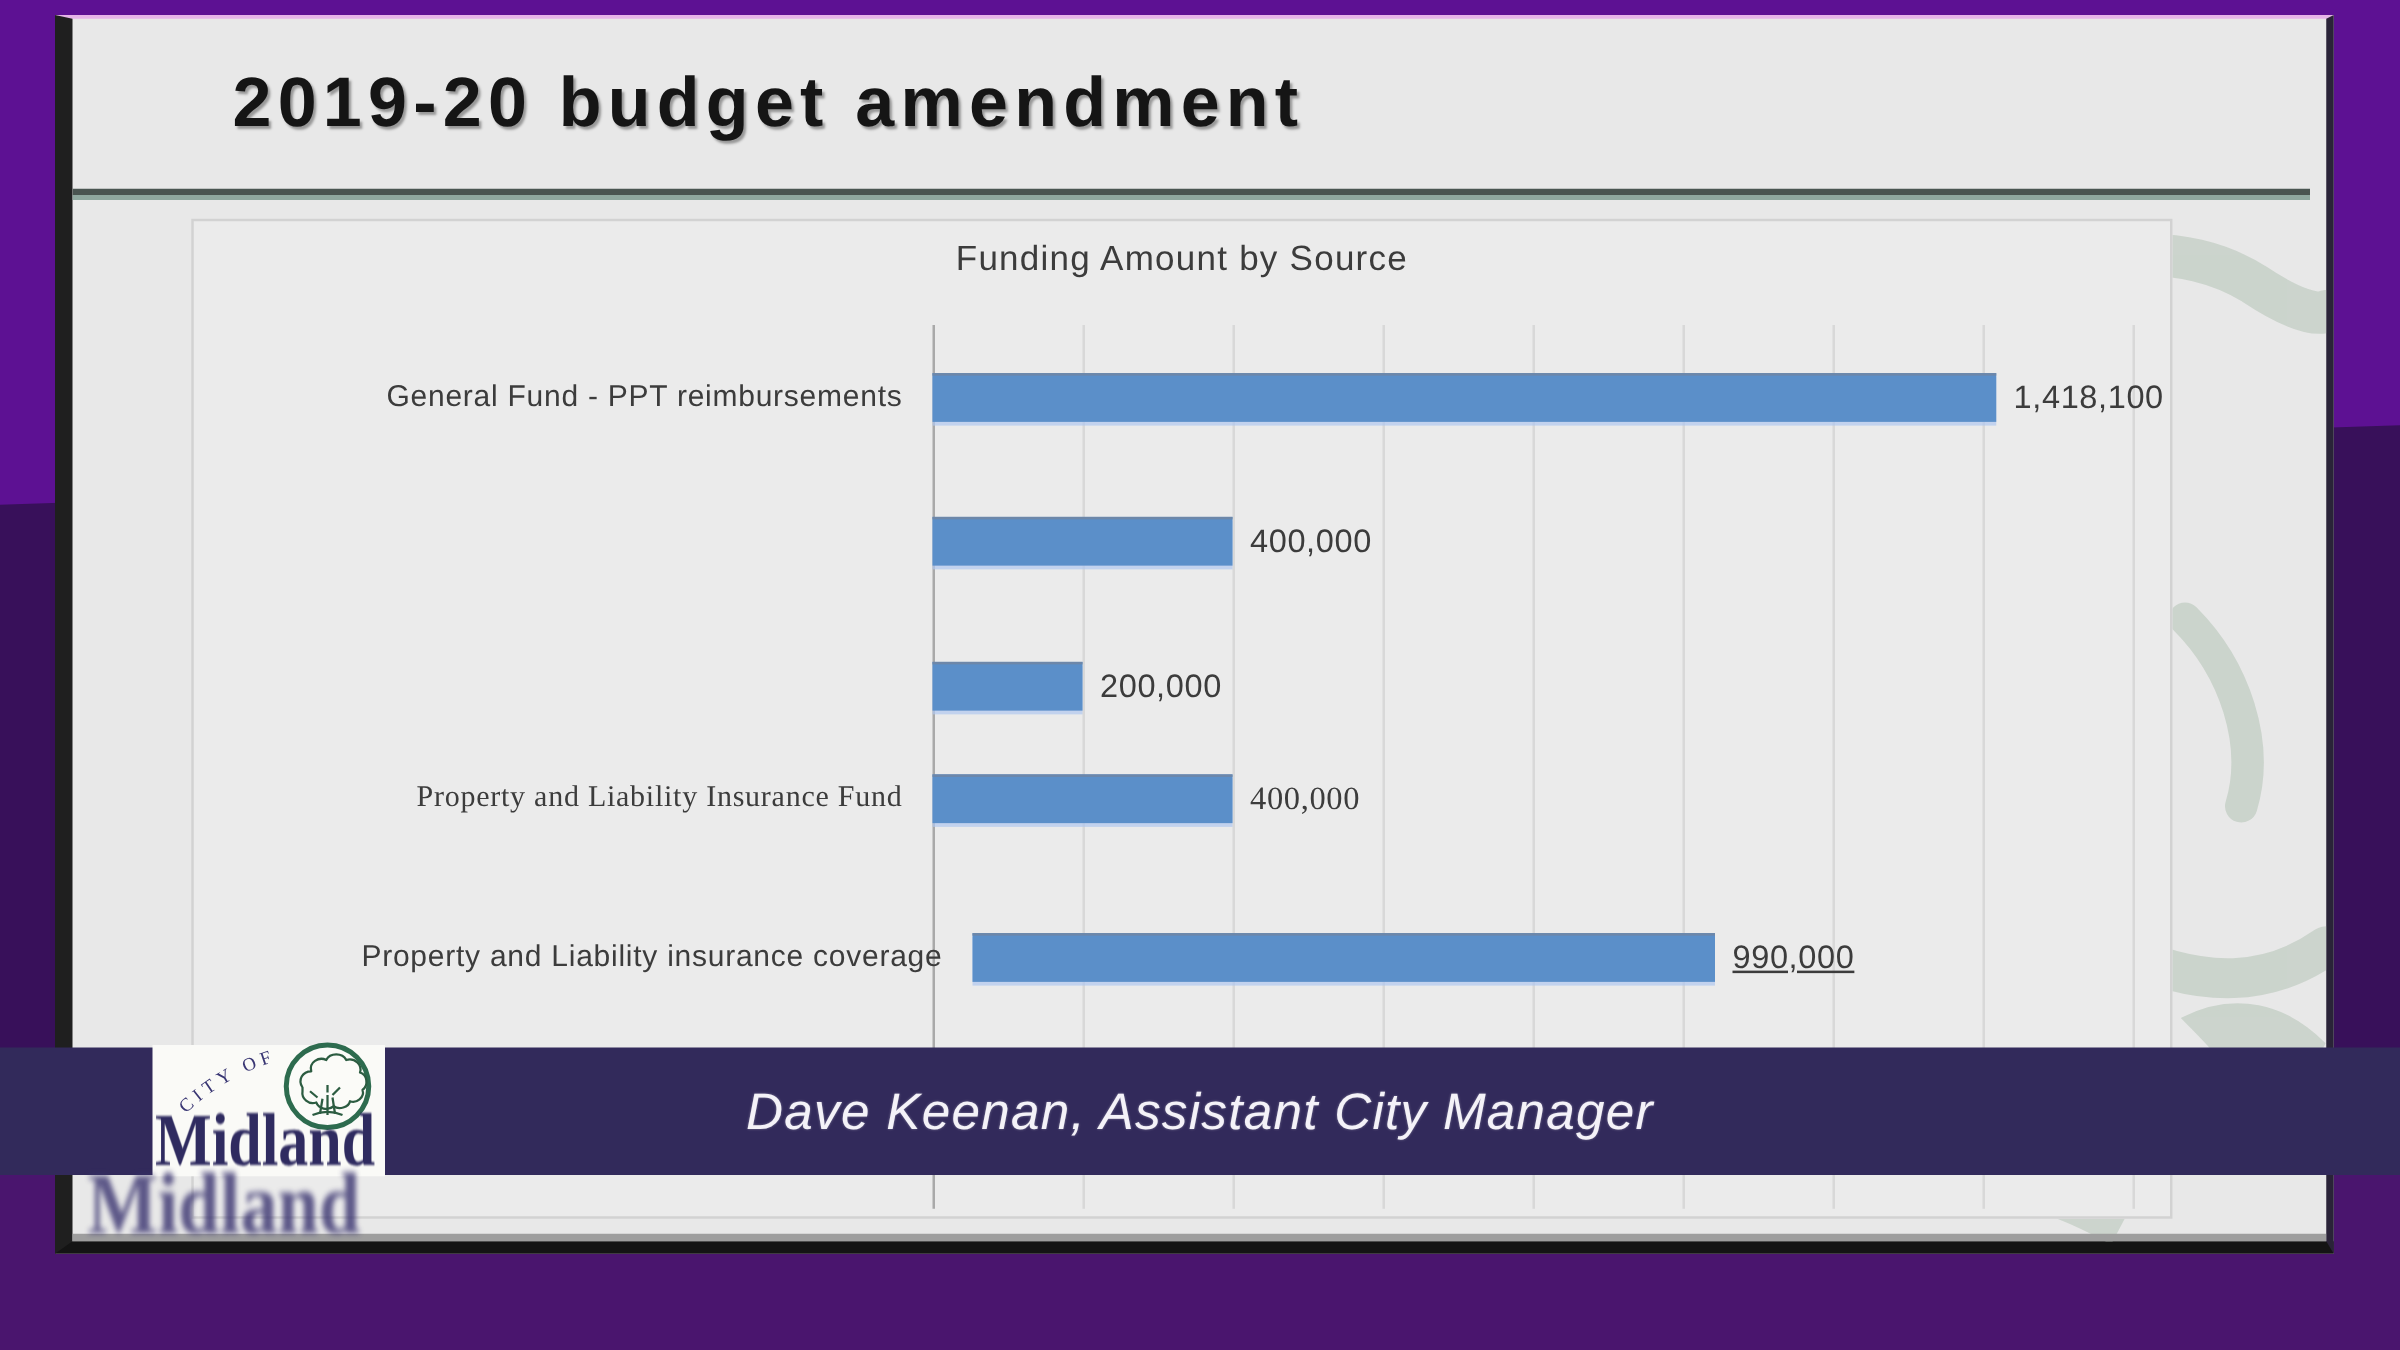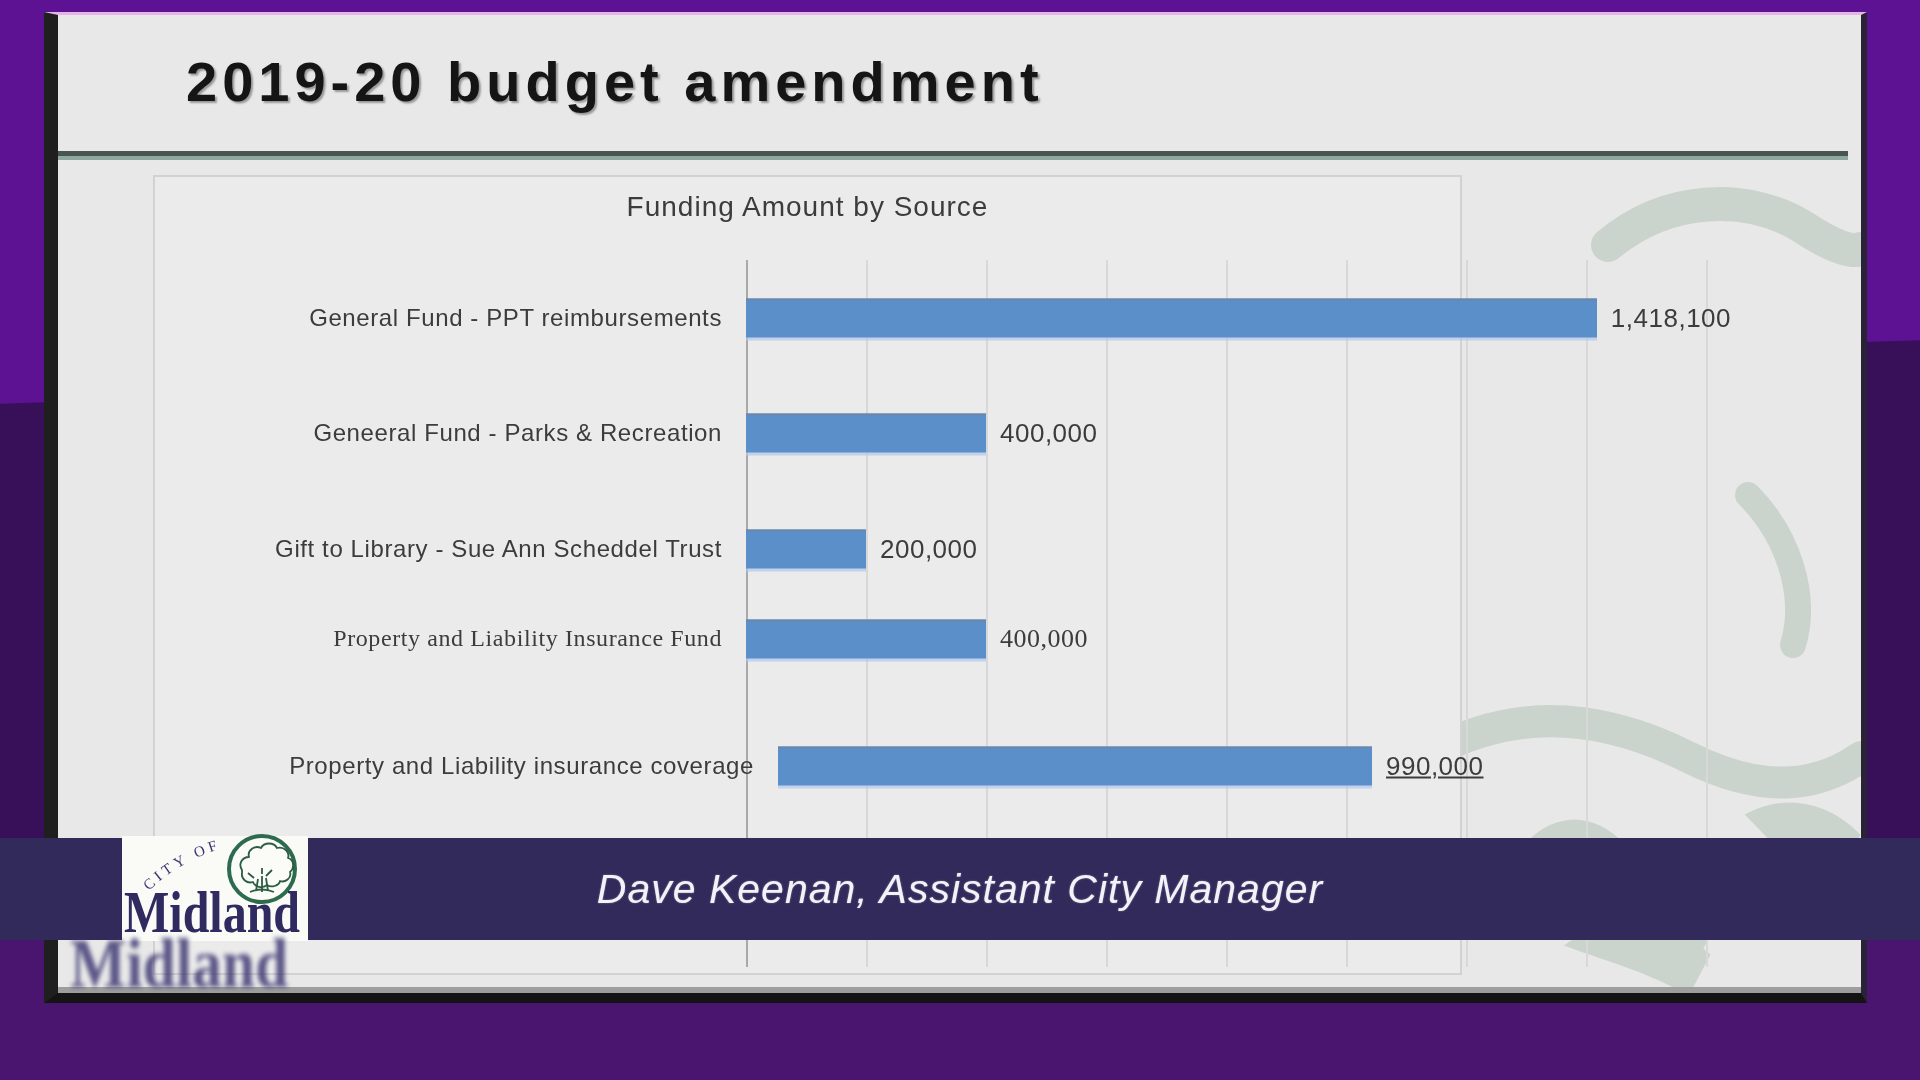--- a/index.html
+++ b/index.html
@@ -45,21 +45,21 @@
     position:absolute; left:0; top:136px; width:1790px; height:10px;
   }
   .divider .d1 { height:5px; background:#4a5551; }
   .divider .d2 { height:4px; background:#8fa89f; }
 
   
   .watermark { position:absolute; left:990px; top:140px; width:813px; height:840px; opacity:0.85; }
 
   
   .chart-box {
-    position:absolute; left:95px; top:160px; width:1309px; height:800px;
+    position:absolute; left:95px; top:160px; width:1585px; height:800px;
     background:#ebebeb;
     border:2px solid #d2d2d2;
   }
   .chart-title {
     position:absolute; left:0; top:14px; width:100%;
     text-align:center; font-size:28px; letter-spacing:1px; color:#3c3c3c;
   }
   .plot-area { position:absolute; left:0; top:0; width:100%; height:100%; }
   .gridline { position:absolute; top:83px; width:2px; height:707px; background:#d8d8d8; }
   .gridline.axis { background:#a9a9a9; }
@@ -154,26 +154,24 @@
           <div class="gridline" style="left: 1191px;"></div>
           <div class="gridline" style="left: 1311px;"></div>
           <div class="gridline" style="left: 1431px;"></div>
           <div class="gridline" style="left: 1551px;"></div>
           <div class="bar-row" style="top: 83px;">
             <div class="cat-label">General Fund - PPT reimbursements</div>
             <div class="bar" style="left: 591px; width: 850.86px; background: rgb(91, 143, 201);"></div>
             <div class="val-label" style="left: 1455.86px;">1,418,100</div>
           </div>
           <div class="bar-row" style="top: 198.6px;">
-            <div class="cat-label">Geneeral Fund - Parks &amp; Recreation</div>
             <div class="bar" style="left: 591px; width: 240px; background: rgb(91, 143, 201);"></div>
             <div class="val-label" style="left: 845px;">400,000</div>
           </div>
           <div class="bar-row" style="top: 314.2px;">
-            <div class="cat-label">Gift to Library - Sue Ann Scheddel Trust</div>
             <div class="bar" style="left: 591px; width: 120px; background: rgb(91, 143, 201);"></div>
             <div class="val-label" style="left: 725px;">200,000</div>
           </div>
           <div class="bar-row" style="top: 404px; font-family: Liberation Serif, serif;">
             <div class="cat-label">Property and Liability Insurance Fund</div>
             <div class="bar" style="left: 591px; width: 240px; background: rgb(91, 143, 201);"></div>
             <div class="val-label" style="left: 845px;">400,000</div>
           </div>
           <div class="bar-row" style="top: 531px; margin-left: 32px;">
             <div class="cat-label">Property and Liability insurance coverage</div>

